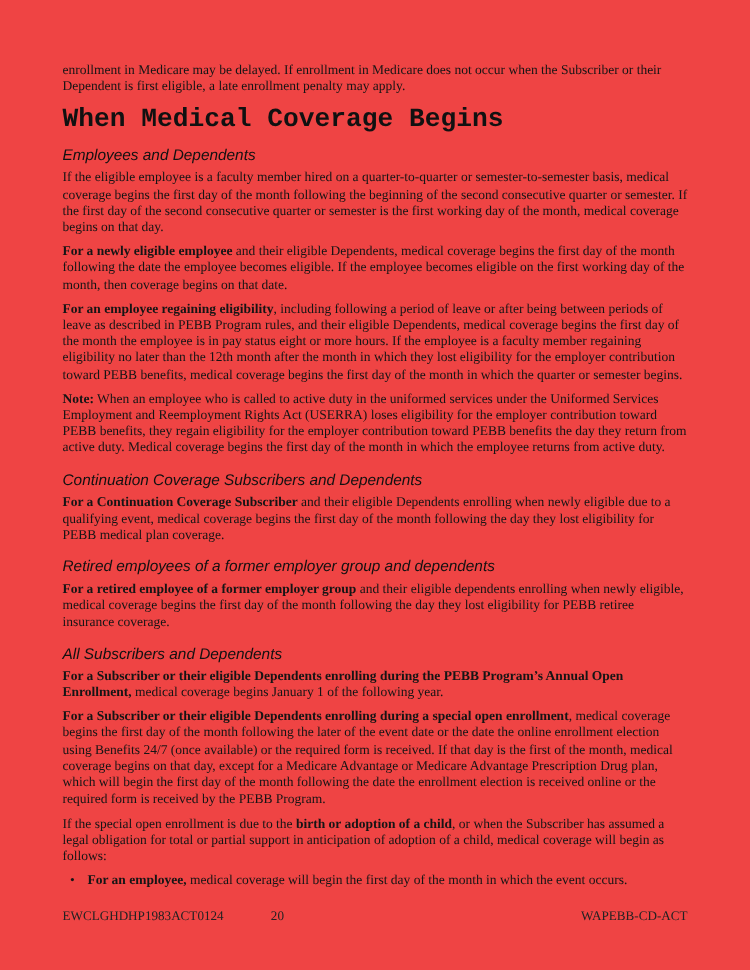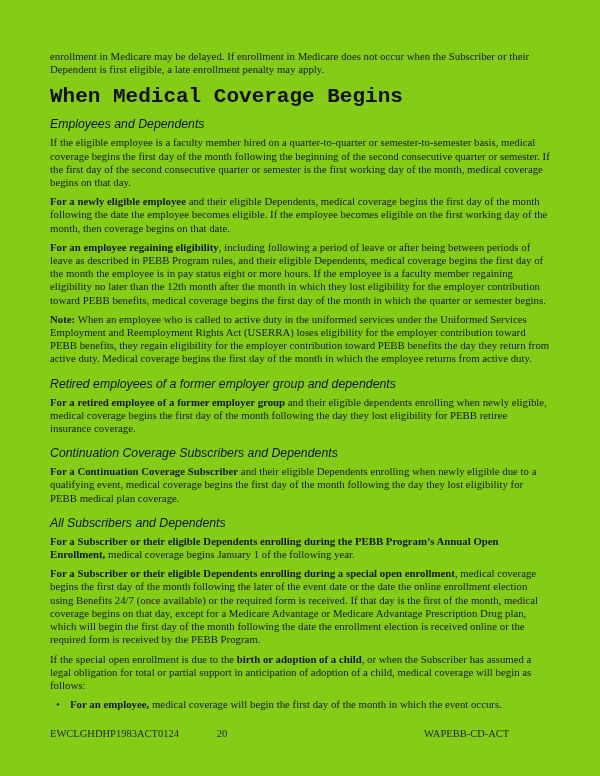--- a/index.html
+++ b/index.html
@@ -1,20 +1,20 @@
 <!DOCTYPE html>
 <html><head>
 <meta charset="utf-8">
 <style>
   html, body { margin:0; padding:0; background:#e8e8e8; }
   .page {
     position:relative;
     width:600px; height:776px;
     margin:0 auto;
-    background:#84cc16;
+    background:#ef4444;
     color:#151515;
     box-sizing:border-box;
     padding:50px 50px 0 50px;
     font-family:"Liberation Serif", serif;
     font-size:10.8px;
     line-height:13.2px;
     overflow:hidden;
   }
   p { margin:0 0 6px 0; }
   h1 {
@@ -37,21 +37,21 @@
   .bullet .bullet-text { flex:1; }
   .footer {
     position:absolute;
     left:50px; right:50px; bottom:36px;
     display:flex;
     font-size:10.5px;
     color:#222;
   }
   .footer .f-left  { flex:1; text-align:left; }
   .footer .f-mid   { flex:1; text-align:left; }
-  .footer .f-right { flex:1; text-align:center; }
+  .footer .f-right { flex:1; text-align:right; }
 </style>
 </head>
 <body>
 
 <div class="page">
 
   <p>enrollment in Medicare may be delayed. If enrollment in Medicare does not occur when the Subscriber or their Dependent is first eligible, a late enrollment penalty may apply.</p>
 
   <h1>When Medical Coverage Begins</h1>
 
@@ -61,29 +61,29 @@
     <p>If the eligible employee is a faculty member hired on a quarter-to-quarter or semester-to-semester basis, medical coverage begins the first day of the month following the beginning of the second consecutive quarter or semester. If the first day of the second consecutive quarter or semester is the first working day of the month, medical coverage begins on that day.</p>
 
     <p><b class="lead">For a newly eligible employee</b><span> and their eligible Dependents, medical coverage begins the first day of the month following the date the employee becomes eligible. If the employee becomes eligible on the first working day of the month, then coverage begins on that date.</span></p>
 
     <p><b class="lead">For an employee regaining eligibility</b><span>, including following a period of leave or after being between periods of leave as described in PEBB Program rules, and their eligible Dependents, medical coverage begins the first day of the month the employee is in pay status eight or more hours. If the employee is a faculty member regaining eligibility no later than the 12th month after the month in which they lost eligibility for the employer contribution toward PEBB benefits, medical coverage begins the first day of the month in which the quarter or semester begins.</span></p>
 
     <p><b class="lead">Note:</b><span> When an employee who is called to active duty in the uniformed services under the Uniformed Services Employment and Reemployment Rights Act (USERRA) loses eligibility for the employer contribution toward PEBB benefits, they regain eligibility for the employer contribution toward PEBB benefits the day they return from active duty. Medical coverage begins the first day of the month in which the employee returns from active duty.</span></p>
   </section>
 
   <section>
+    <h2>Continuation Coverage Subscribers and Dependents</h2>
+
+    <p><b class="lead">For a Continuation Coverage Subscriber</b><span> and their eligible Dependents enrolling when newly eligible due to a qualifying event, medical coverage begins the first day of the month following the day they lost eligibility for PEBB medical plan coverage.</span></p>
+  </section>
+
+  <section>
     <h2>Retired employees of a former employer group and dependents</h2>
 
     <p><b class="lead">For a retired employee of a former employer group</b><span> and their eligible dependents enrolling when newly eligible, medical coverage begins the first day of the month following the day they lost eligibility for PEBB retiree insurance coverage.</span></p>
-  </section>
-
-  <section>
-    <h2>Continuation Coverage Subscribers and Dependents</h2>
-
-    <p><b class="lead">For a Continuation Coverage Subscriber</b><span> and their eligible Dependents enrolling when newly eligible due to a qualifying event, medical coverage begins the first day of the month following the day they lost eligibility for PEBB medical plan coverage.</span></p>
   </section>
 
   <section>
     <h2>All Subscribers and Dependents</h2>
 
     <p><b class="lead">For a Subscriber or their eligible Dependents enrolling during the PEBB Program’s Annual Open Enrollment,</b><span> medical coverage begins January 1 of the following year.</span></p>
 
     <p><b class="lead">For a Subscriber or their eligible Dependents enrolling during a special open enrollment</b><span>, medical coverage begins the first day of the month following the later of the event date or the date the online enrollment election using Benefits 24/7 (once available) or the required form is received. If that day is the first of the month, medical coverage begins on that day, except for a Medicare Advantage or Medicare Advantage Prescription Drug plan, which will begin the first day of the month following the date the enrollment election is received online or the required form is received by the PEBB Program.</span></p>
 
     <p><span>If the special open enrollment is due to the </span><b class="lead">birth or adoption of a child</b><span>, or when the Subscriber has assumed a legal obligation for total or partial support in anticipation of adoption of a child, medical coverage will begin as follows:</span></p>

